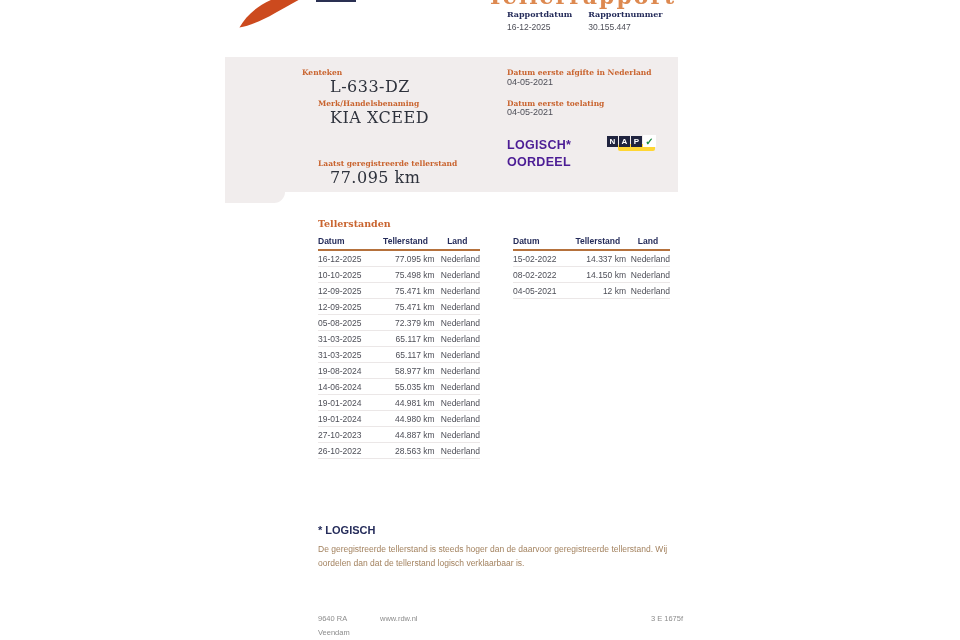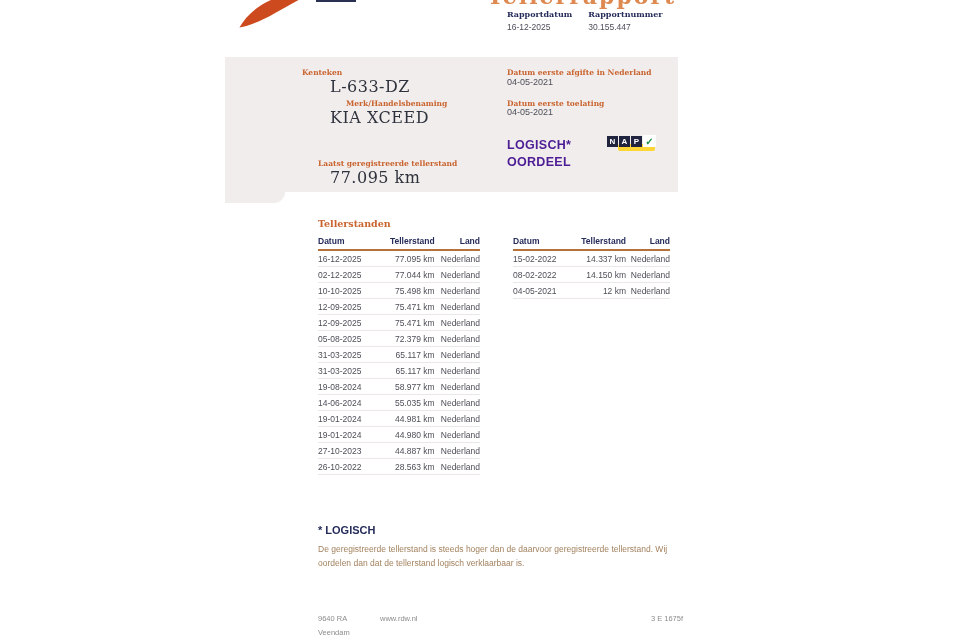--- a/index.html
+++ b/index.html
@@ -32,21 +32,21 @@
     display:flex;align-items:center;justify-content:center;font-family:"Liberation Sans",sans-serif;}
   .nap-check{position:absolute;left:36px;top:-1px;width:13px;height:12px;background:#ffffff;
     color:#1f8f45;font-size:10px;font-weight:bold;display:flex;align-items:center;justify-content:center;}
   
   .ts-heading{position:absolute;left:318px;top:218px;font-family:"DejaVu Serif",serif;
     font-weight:bold;font-size:9.5px;color:#c9642f;}
   .table-wrap{position:absolute;top:234px;}
   .table-left{left:318px;width:162px;}
   .table-right{left:513px;width:157px;}
   table.tstable{border-collapse:collapse;width:100%;table-layout:fixed;}
-  table.tstable th{font-size:8.5px;font-weight:bold;color:#252c5a;text-align:right;
+  table.tstable th{font-size:8.5px;font-weight:bold;color:#252c5a;
     padding:2px 0 3px 0;border-bottom:2px solid #b5713c;}
   table.tstable th:first-child{text-align:left;}
   table.tstable td{font-size:8.5px;color:#4e4f58;text-align:right;padding:2.5px 0;
     border-bottom:1px solid #ebe7e7;white-space:nowrap;}
   table.tstable td:first-child{text-align:left;}
   col.c1{width:36%;} col.c2{width:36%;} col.c3{width:28%;}
   
   .footnote{position:absolute;left:318px;top:524px;width:368px;}
   .footnote-heading{font-size:11px;font-weight:bold;color:#252c5a;}
   .footnote-text{margin-top:6px;font-size:8.5px;line-height:14px;color:#a3825f;}
@@ -78,21 +78,21 @@
       <div class="meta-label">Rapportnummer</div>
       <div class="meta-value">30.155.447</div>
     </div>
   </div>
 
   <div class="summary-panel"></div>
   <div class="summary-tab"></div>
 
   <div class="lbl" style="left:302px;top:68px;">Kenteken</div>
   <div class="val-lg" style="left:318px;top:77px;">L-633-DZ</div>
-  <div class="lbl" style="left:318px;top:99px;margin-left:28px;">Merk/Handelsbenaming</div>
+  <div class="lbl" style="left:318px;top:99px;">Merk/Handelsbenaming</div>
   <div class="val-lg" style="left:318px;top:108px;">KIA XCEED</div>
   <div class="lbl" style="left:318px;top:159px;">Laatst geregistreerde tellerstand</div>
   <div class="val-lg" style="left:318px;top:168px;">77.095 km</div>
 
   <div class="lbl" style="left:507px;top:68px;">Datum eerste afgifte in Nederland</div>
   <div class="val-sm" style="left:507px;top:77px;">04-05-2021</div>
   <div class="lbl" style="left:507px;top:99px;">Datum eerste toelating</div>
   <div class="val-sm" style="left:507px;top:107px;">04-05-2021</div>
 
   <div class="oordeel" style="left:507px;top:138px;">LOGISCH*</div>
@@ -124,25 +124,20 @@
           <th>Land</th>
         </tr>
       </thead>
       <tbody>
           <tr>
             <td>16-12-2025</td>
             <td>77.095 km</td>
             <td>Nederland</td>
           </tr>
           <tr>
-            <td>02-12-2025</td>
-            <td>77.044 km</td>
-            <td>Nederland</td>
-          </tr>
-          <tr>
             <td>10-10-2025</td>
             <td>75.498 km</td>
             <td>Nederland</td>
           </tr>
           <tr>
             <td>12-09-2025</td>
             <td>75.471 km</td>
             <td>Nederland</td>
           </tr>
           <tr>

